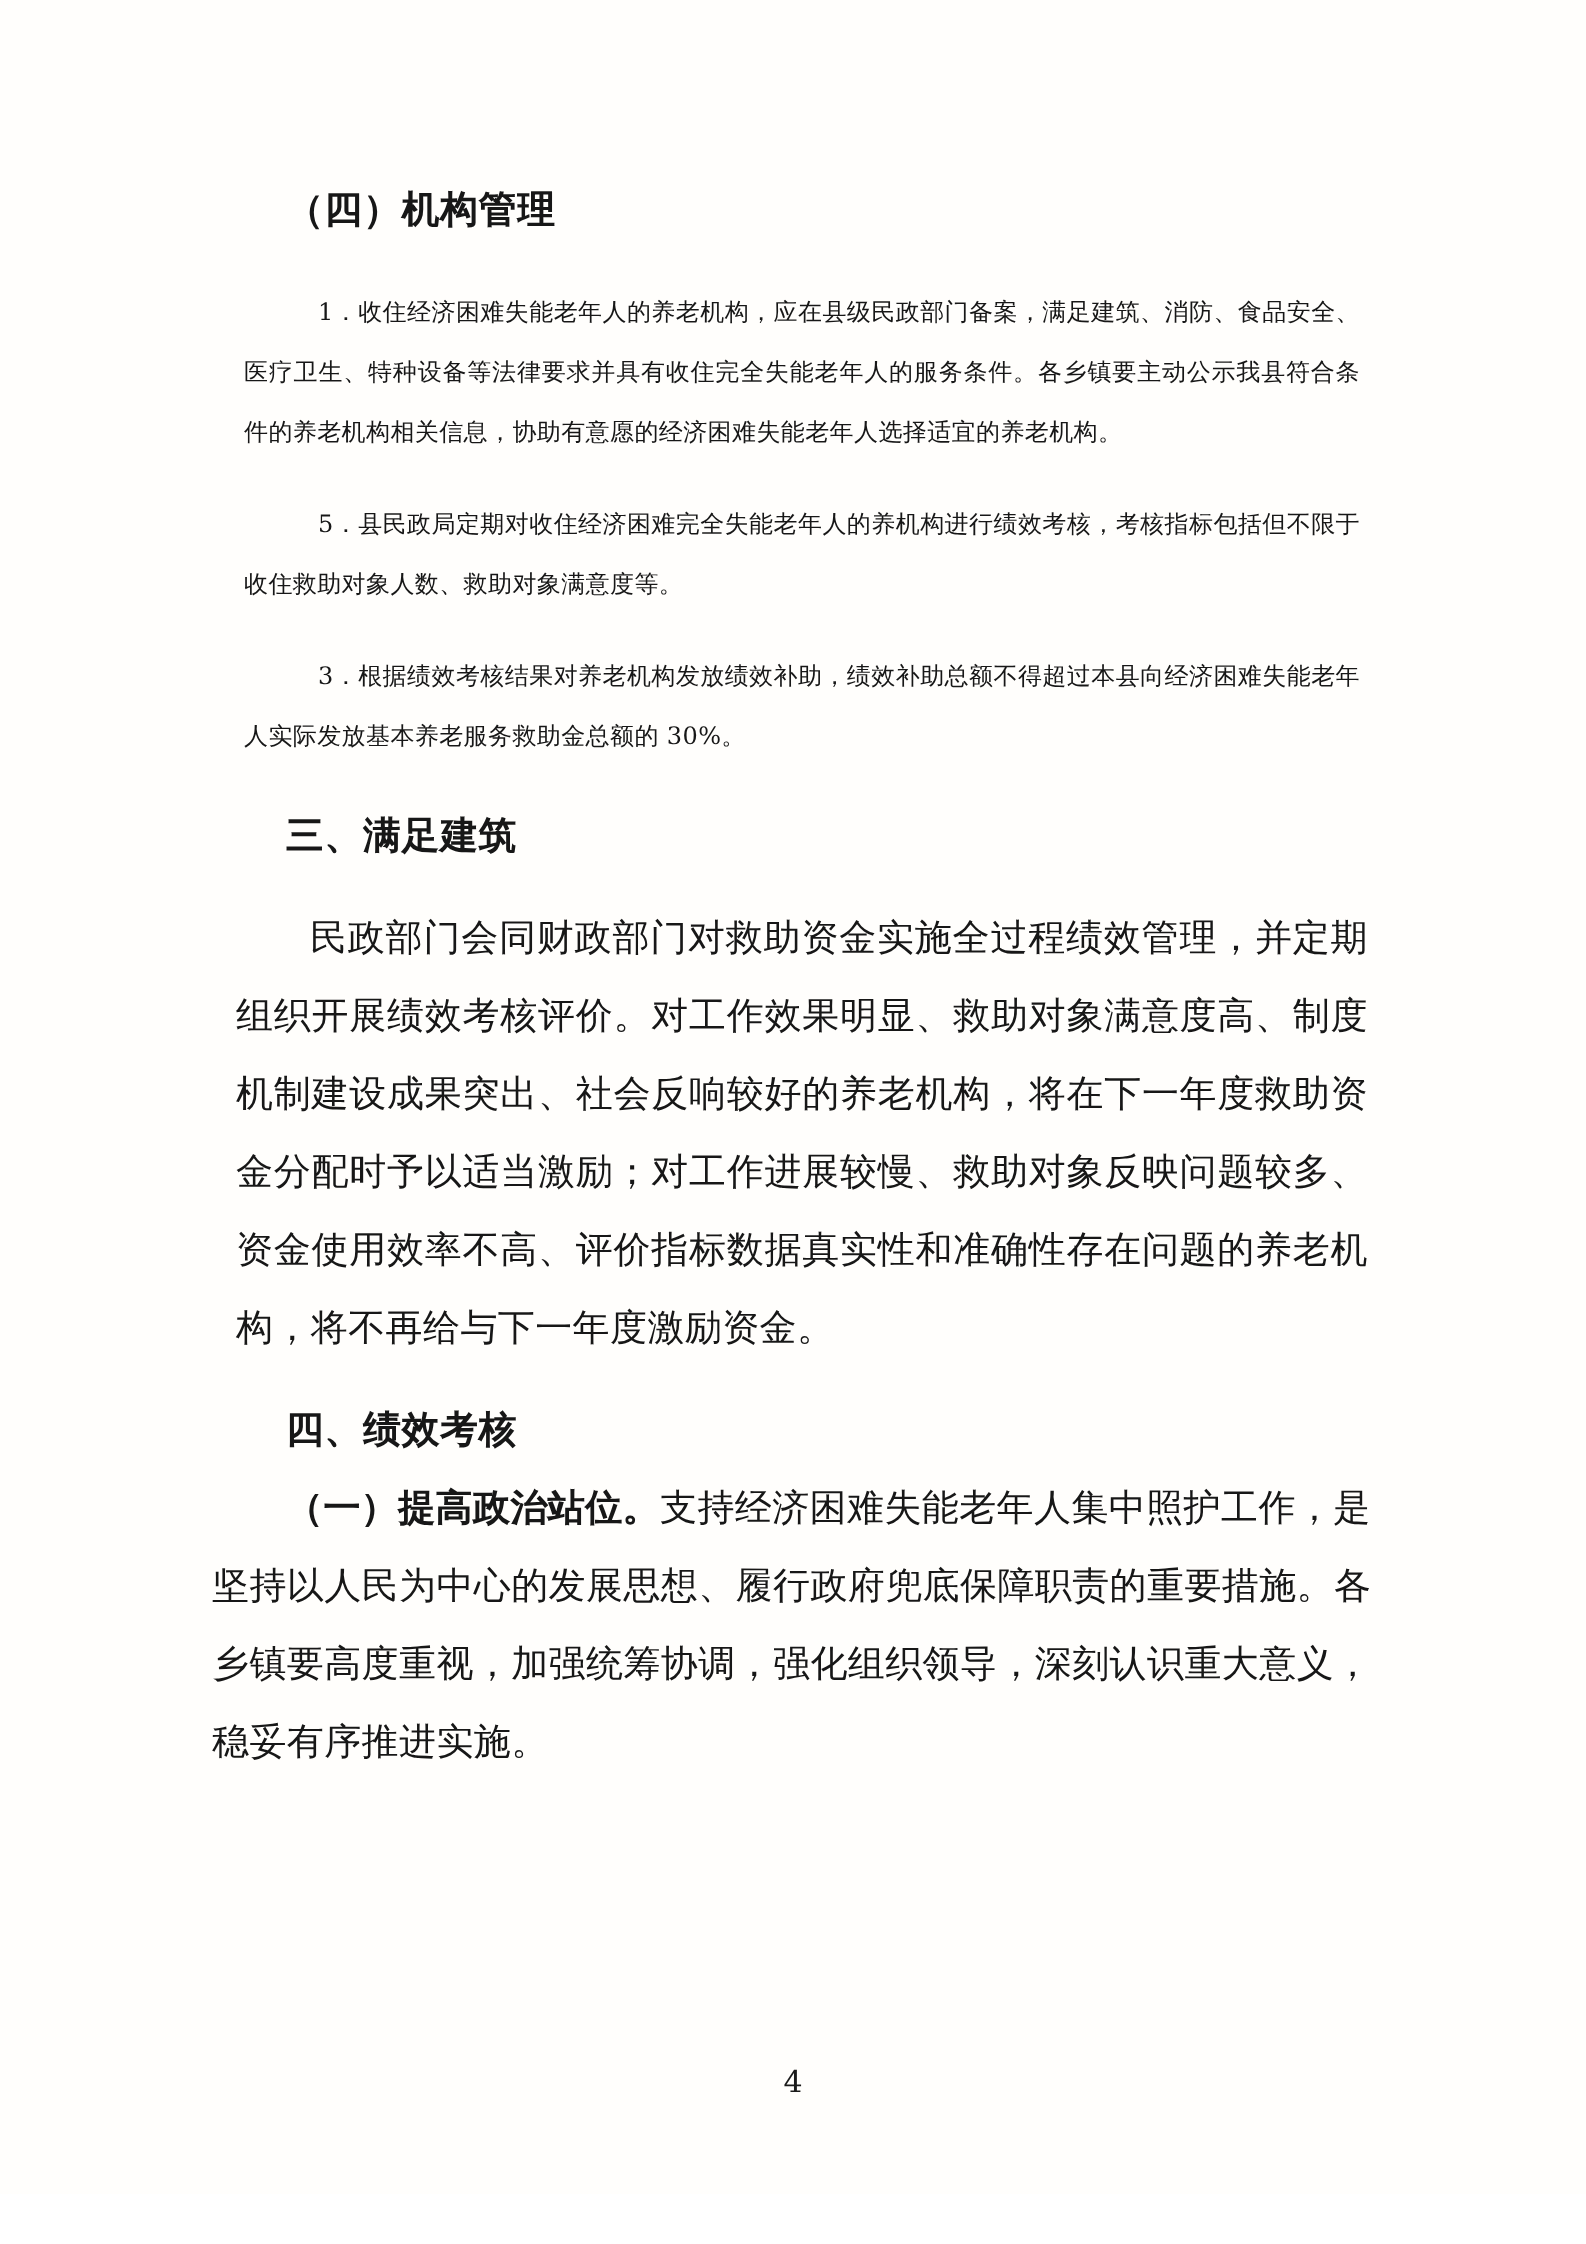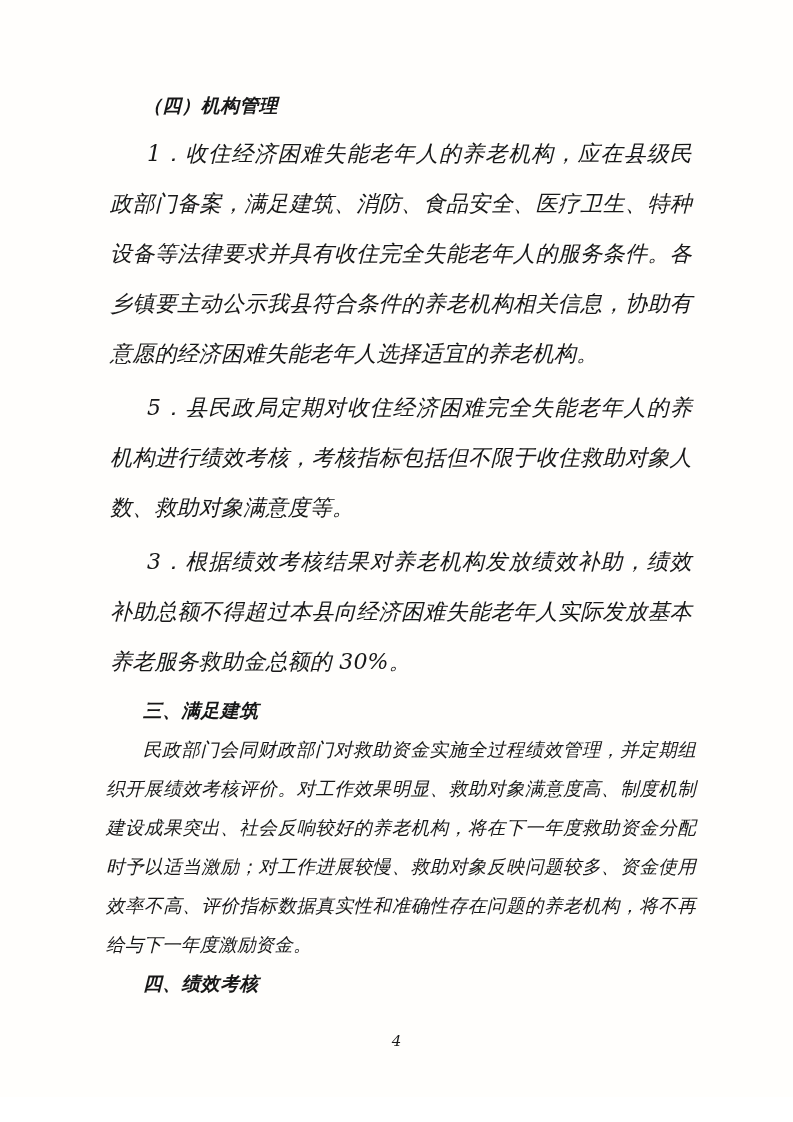--- a/index.html
+++ b/index.html
@@ -14,35 +14,34 @@
     font-family: "DejaVu Serif", "Liberation Serif", serif;
     color: #171717;
   }
   .page {
     position: absolute;
     left: 0; top: 0;
     width: 793px;
     height: 1097px;
     background: #fffefc;
     overflow: hidden;
-    font-style: italic;
   }
   .content {
     position: absolute;
     left: 106px;
     top: 86px;
     width: 590px;
   }
   .para {
     font-size: 18.5px;
     line-height: 39px;
     text-align: justify;
     text-justify: inter-ideograph;
     letter-spacing: 0.2px;
-    margin: 0;
+    margin: 12px;
     text-indent: 37px;
   }
   .heading {
     font-size: 18.8px;
     line-height: 39px;
     font-weight: bold;
     margin: 0;
     text-indent: 37px;
     letter-spacing: 0.5px;
   }
@@ -50,25 +49,25 @@
     font-size: 18.5px;
     line-height: 39px;
     margin: 0;
     text-indent: 37px;
     letter-spacing: 0.2px;
   }
   .sub-heading .bold-lead {
     font-weight: bold;
   }
   .numbered {
-    font-size: 22px;
-    line-height: 50px;
+    font-size: 12px;
+    line-height: 30px;
     text-align: justify;
     text-justify: inter-ideograph;
-    margin: 4px;
+    margin: 16px;
     text-indent: 37px;
     letter-spacing: 0.2px;
   }
   .page-number {
     position: absolute;
     left: 0;
     top: 1032px;
     width: 793px;
     text-align: center;
     font-size: 15px;
@@ -89,17 +88,18 @@
     <p class="numbered">5．县民政局定期对收住经济困难完全失能老年人的养机构进行绩效考核，考核指标包括但不限于收住救助对象人数、救助对象满意度等。</p>
 
     <p class="numbered">3．根据绩效考核结果对养老机构发放绩效补助，绩效补助总额不得超过本县向经济困难失能老年人实际发放基本养老服务救助金总额的 30%。</p>
 
     <p class="heading">三、满足建筑</p>
 
     <p class="para">民政部门会同财政部门对救助资金实施全过程绩效管理，并定期组织开展绩效考核评价。对工作效果明显、救助对象满意度高、制度机制建设成果突出、社会反响较好的养老机构，将在下一年度救助资金分配时予以适当激励；对工作进展较慢、救助对象反映问题较多、资金使用效率不高、评价指标数据真实性和准确性存在问题的养老机构，将不再给与下一年度激励资金。</p>
 
     <p class="heading">四、绩效考核</p>
 
+    <p class="sub-heading"><span class="bold-lead">（一）提高政治站位。</span><span>支持经济困难失能老年人集中照护工作，是坚持以人民为中心的发展思想、履行政府兜底保障职责的重要措施。各乡镇要高度重视，加强统筹协调，强化组织领导，深刻认识重大意义，稳妥有序推进实施。</span></p>
 
   </div>
 
   <div class="page-number">4</div>
 </div>
 
 </body></html>

